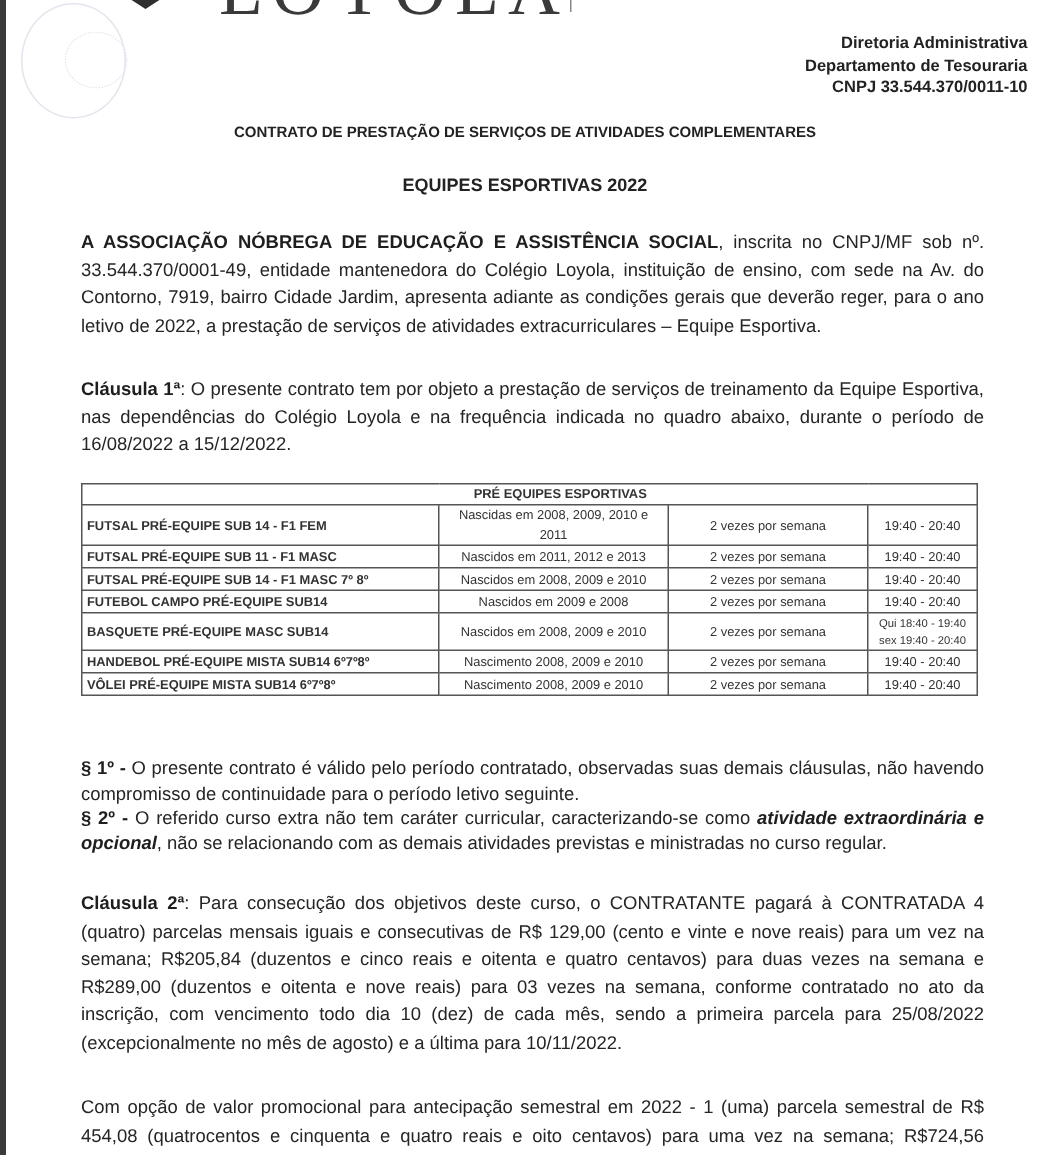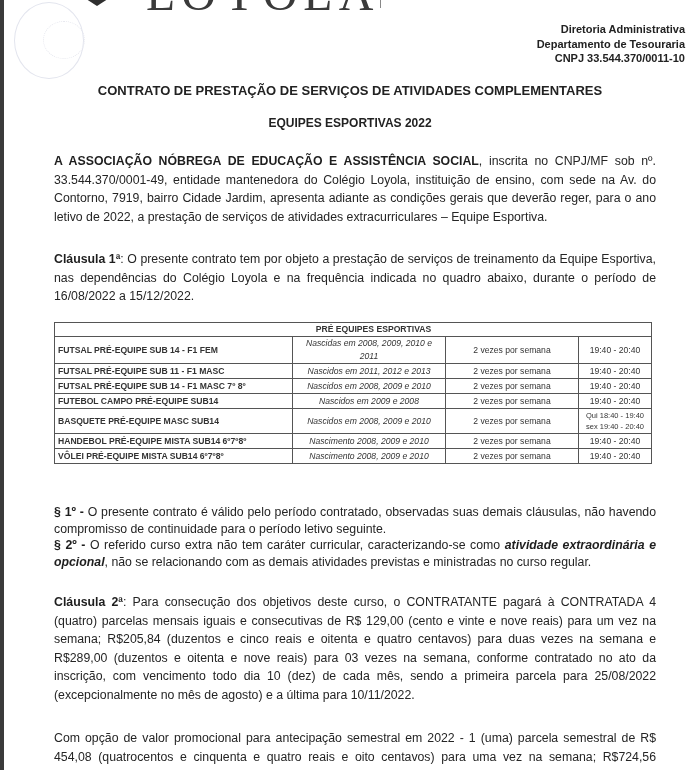--- a/index.html
+++ b/index.html
@@ -11,37 +11,37 @@
   .scan-edge { position: absolute; left: 0; top: 0; width: 4px; height: 770px; background: #3a3a3a; }
   .stamp { position: absolute; left: 14px; top: 2px; width: 68px; height: 75px; border: 1px solid #e3e5ee; border-radius: 50%; }
   .stamp-inner { position: absolute; left: 28px; top: 18px; width: 40px; height: 36px; border: 1px dotted #e6e7ee; border-radius: 50%; }
   .shield { position: absolute; left: 80px; top: -14px; width: 34px; height: 20px; background: #2f2f2f;
             clip-path: polygon(0 0, 100% 0, 100% 45%, 50% 100%, 0 45%); }
   .logo-text { position: absolute; left: 146px; top: -30px; font-family: "Liberation Serif", "DejaVu Serif", serif;
                font-size: 48px; letter-spacing: 6px; color: #3a3a3a; line-height: 1; }
   .logo-divider { position: absolute; left: 380px; top: 0; width: 1px; height: 8px; background: #888; }
 
   .header-right { position: absolute; right: 15px; top: 22px; text-align: right; font-size: 11px; font-weight: bold; line-height: 14.5px; color: #222; }
-  .doc-title { position: absolute; left: 0; width: 700px; text-align: center; font-size: 13px; font-weight: bold; color: #222; }
+  .doc-title { position: absolute; left: 0; width: 700px; text-align: center; font-size: 10px; font-weight: bold; color: #222; }
   .title1 { top: 83px; }
   .title2 { top: 116px; font-size: 12px; }
 
   .para { position: absolute; left: 54px; width: 602px; font-size: 12.3px; line-height: 18.5px; text-align: justify; color: #252525; }
   .para b { color: #1e1e1e; }
   .p-assoc { top: 152px; }
   .p-cl1 { top: 250px; }
   .p-s1 { top: 504px; line-height: 16.5px; }
   .p-cl2 { top: 593px; }
   .p-promo { top: 729px; }
   .justify-last::after { content: ""; display: inline-block; width: 100%; }
 
   table.teams { position: absolute; left: 54px; top: 322px; width: 598px; border-collapse: collapse; border: 1.5px solid #333; font-size: 8.6px; color: #333; }
   table.teams td { border: 1px solid #555; padding: 0 3px; height: 14px; line-height: 13px; }
   table.teams td.name { width: 231px; font-weight: bold; text-align: left; }
-  table.teams td.birth { width: 146px; text-align: center; font-style: italic; }
+  table.teams td.birth { width: 146px; text-align: center; }
   table.teams td.freq { width: 126px; text-align: center; }
   table.teams td.time { text-align: center; }
   table.teams tr.head td { text-align: center; font-weight: bold; height: 13px; padding-left: 44px; }
   table.teams tr.tall td { height: 24px; }
   table.teams td.time.small { font-size: 7.5px; line-height: 11px; }
 </style>
 </head>
 <body>
 
 <div class="scan-edge"></div>

